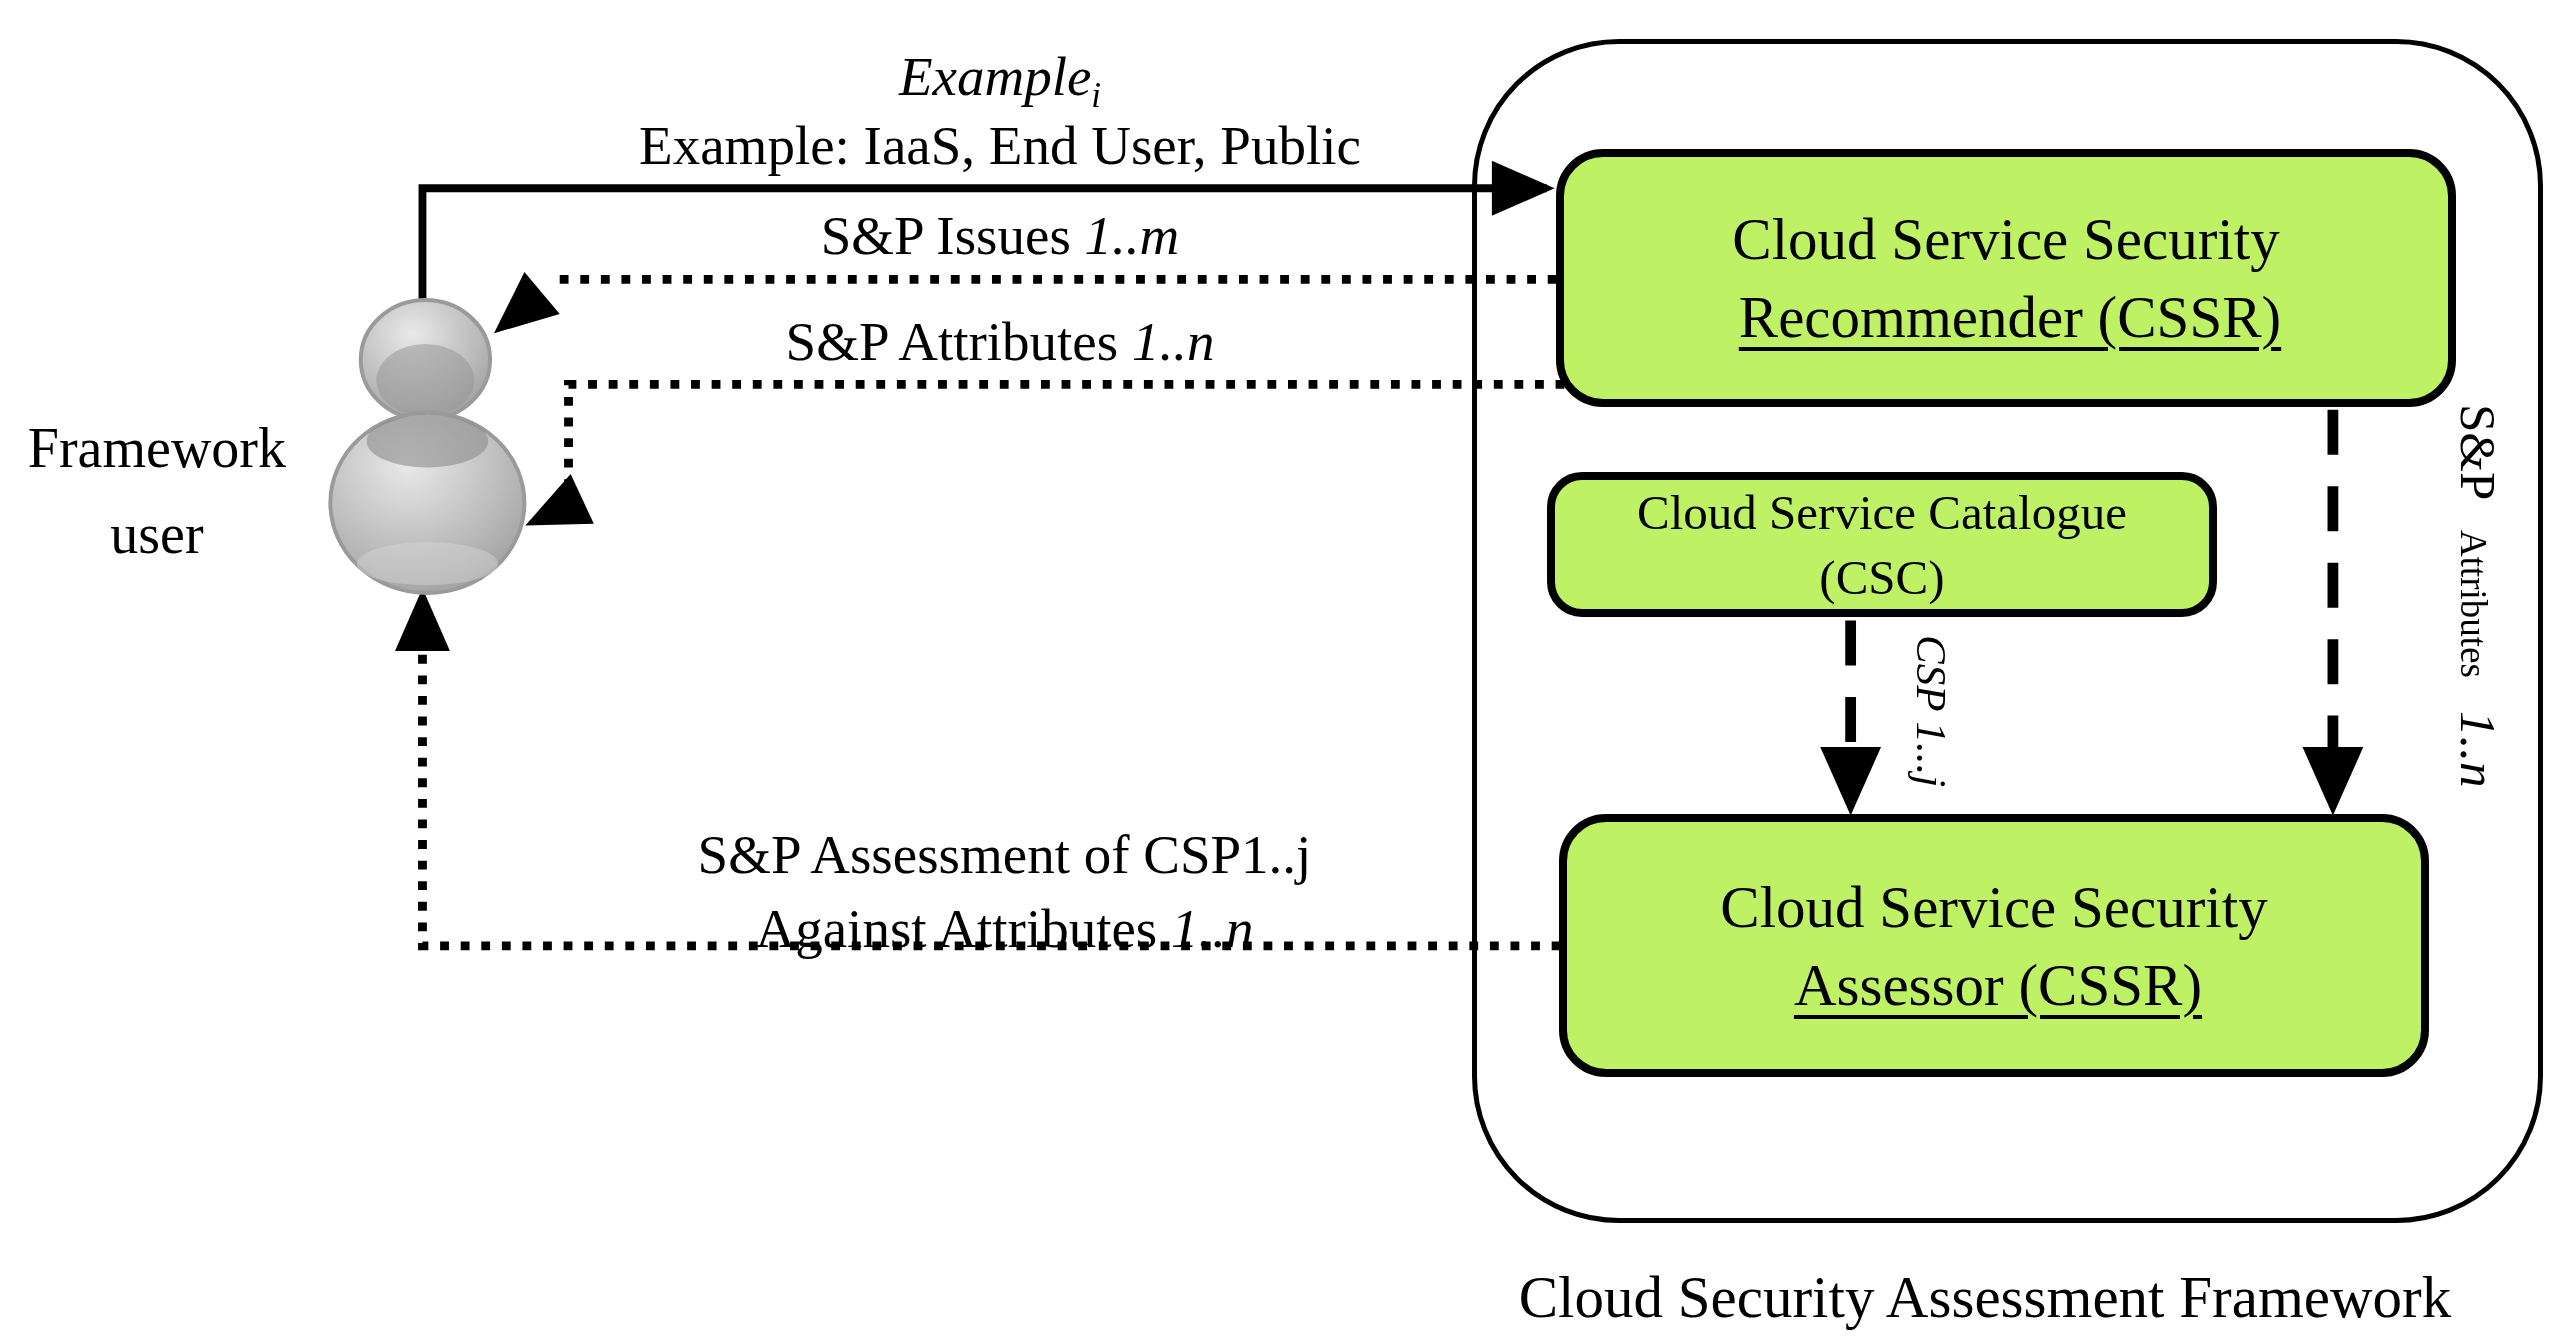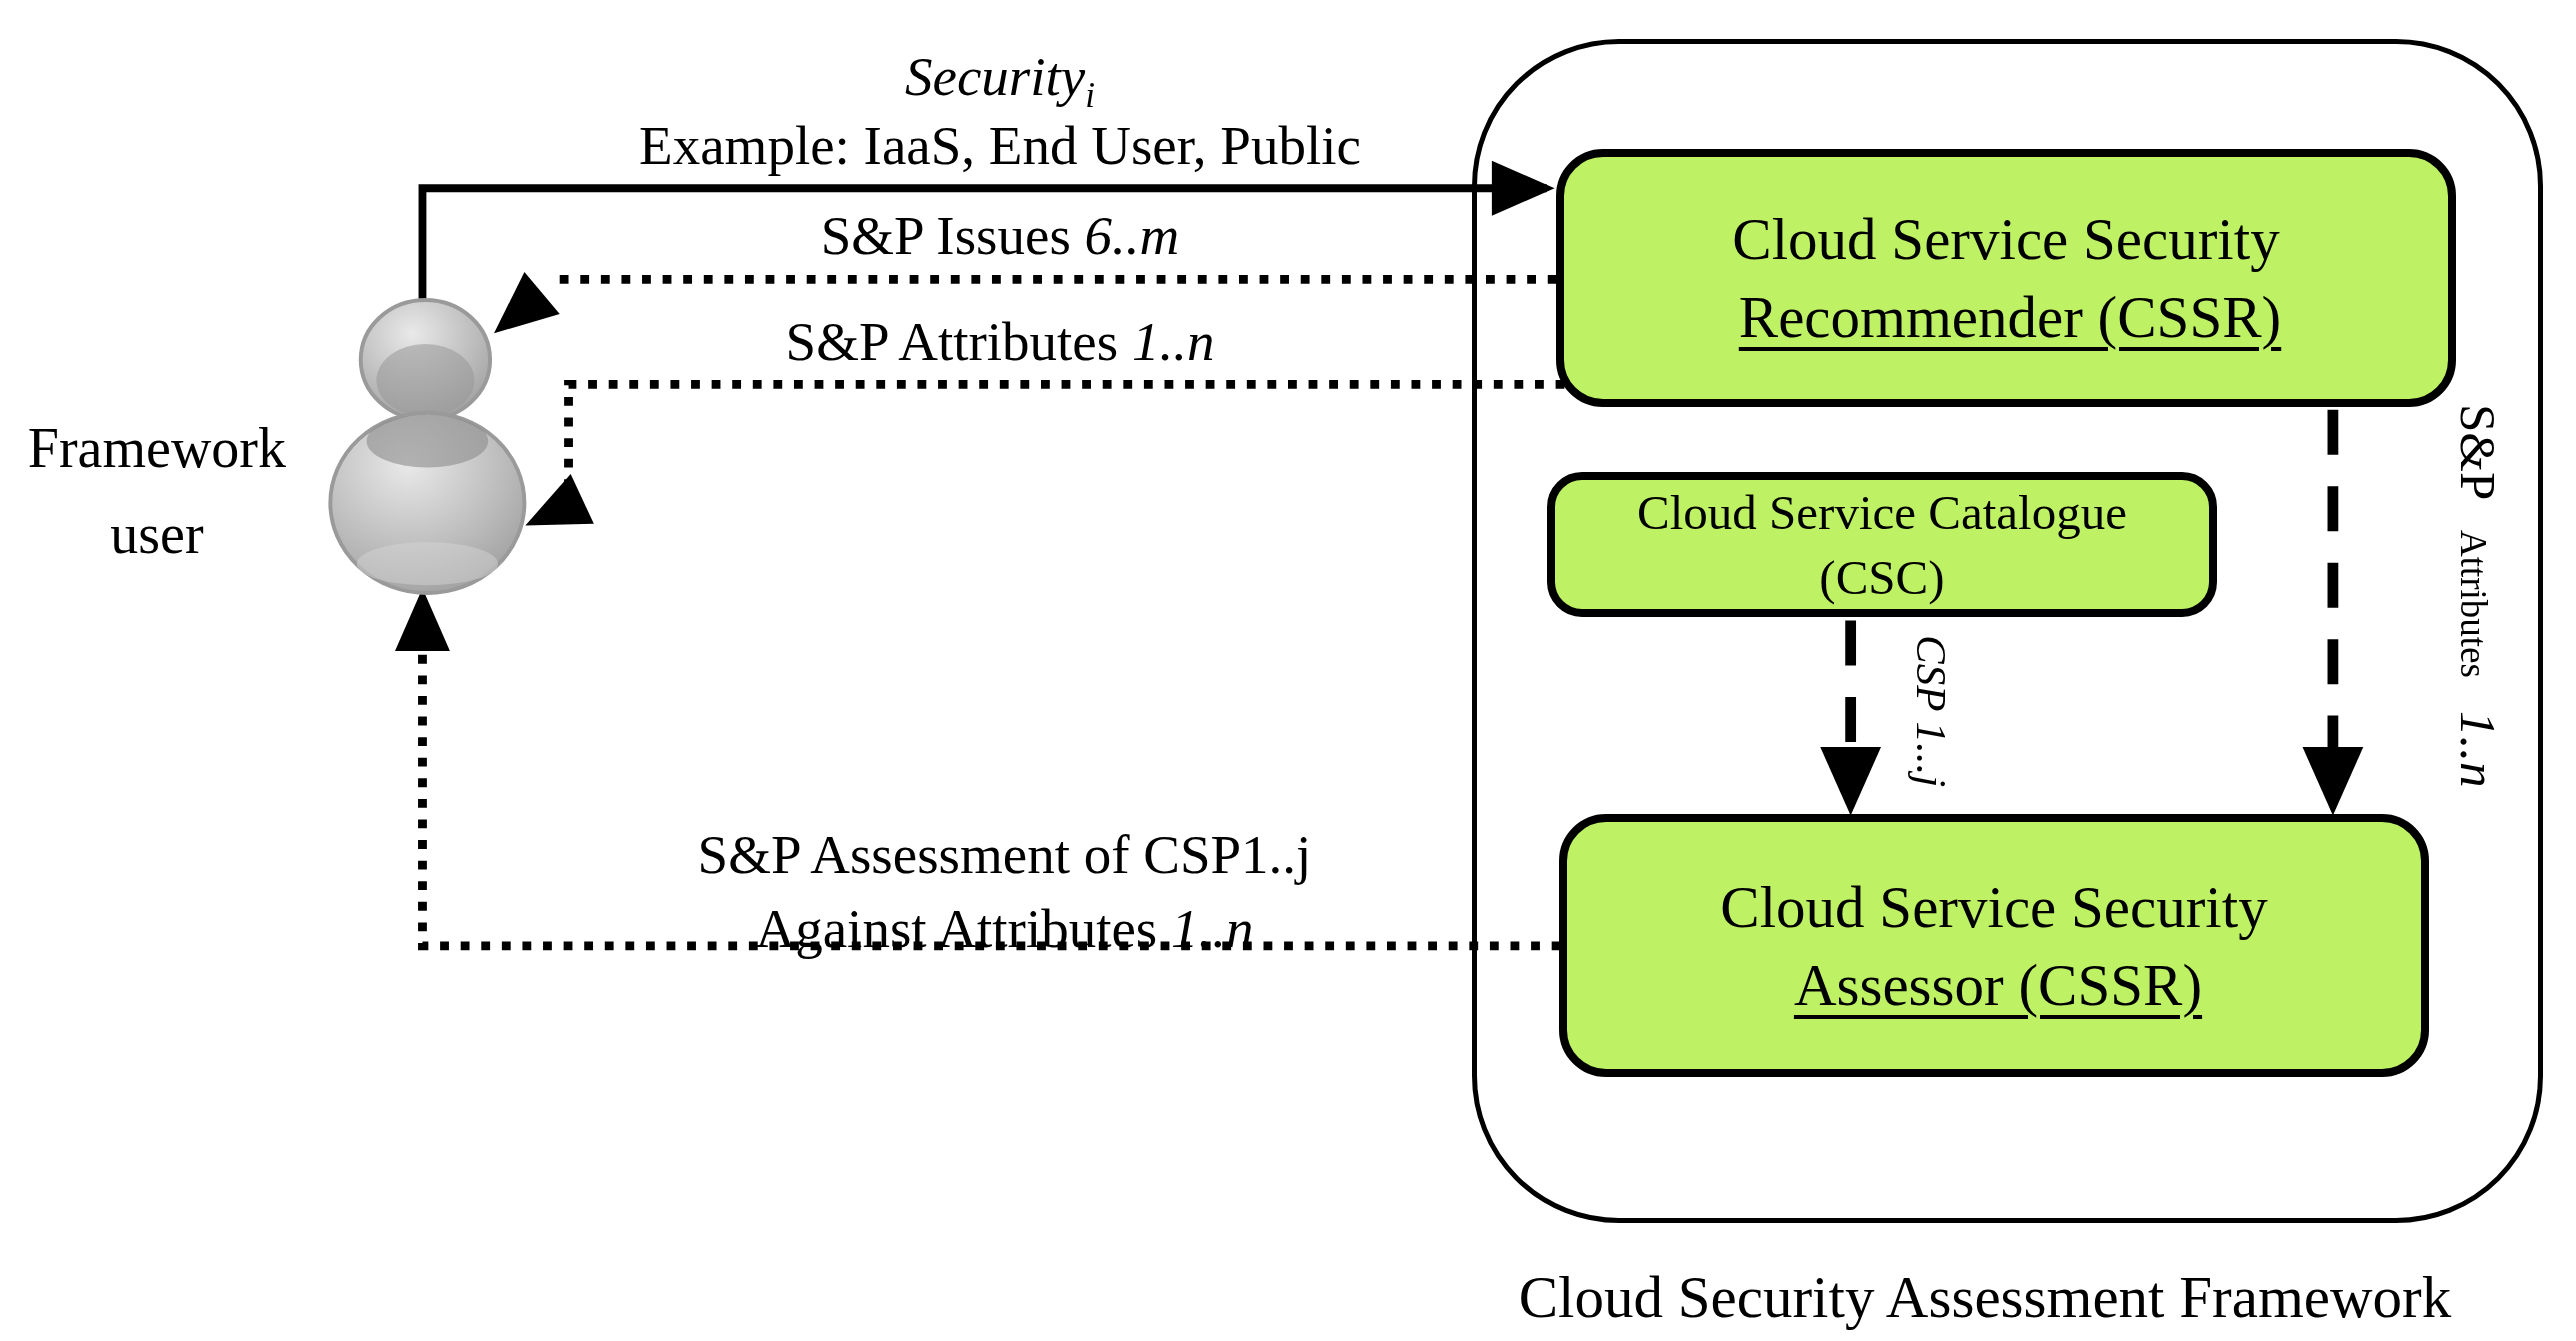--- a/index.html
+++ b/index.html
@@ -105,29 +105,29 @@
     <div class="node-title">Cloud Service Security</div>
     <div class="node-title u">Assessor (CSSR)</div>
   </div>
 
   <div class="lbl" style="left:4.9px;top:405px;width:304px;font-size:56px;line-height:86px;">
     <div>Framework</div>
     <div>user</div>
   </div>
 
   <div class="lbl col-c" style="top:41px;">
-    <span class="italic">Security</span><sub class="sc">i</sub>
+    <span class="italic">Example</span><sub class="sc">i</sub>
   </div>
 
   <div class="lbl col-c" style="top:110px;">
     <span>Example: IaaS, End User, Public</span>
   </div>
 
   <div class="lbl col-c" style="top:200px;">
-    <span>S&amp;P Issues </span><span class="rng">6..m</span>
+    <span>S&amp;P Issues </span><span class="rng">1..m</span>
   </div>
 
   <div class="lbl col-c" style="top:306px;">
     <span>S&amp;P Attributes </span><span class="rng">1..n</span>
   </div>
 
   <div class="lbl" style="left:588px;top:818px;width:833px;line-height:74px;">
     <div>S&amp;P Assessment of CSP1..j</div>
     <div>
       <span>Against Attributes </span><span class="rng">1..n</span>

